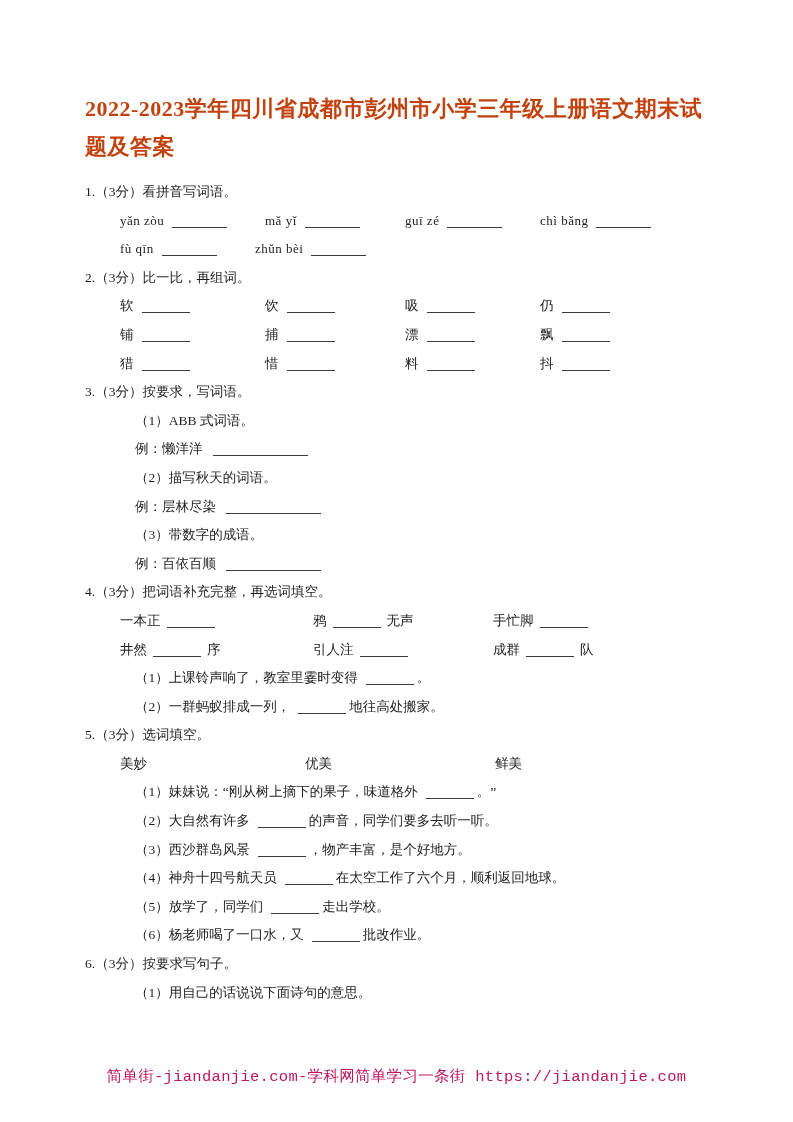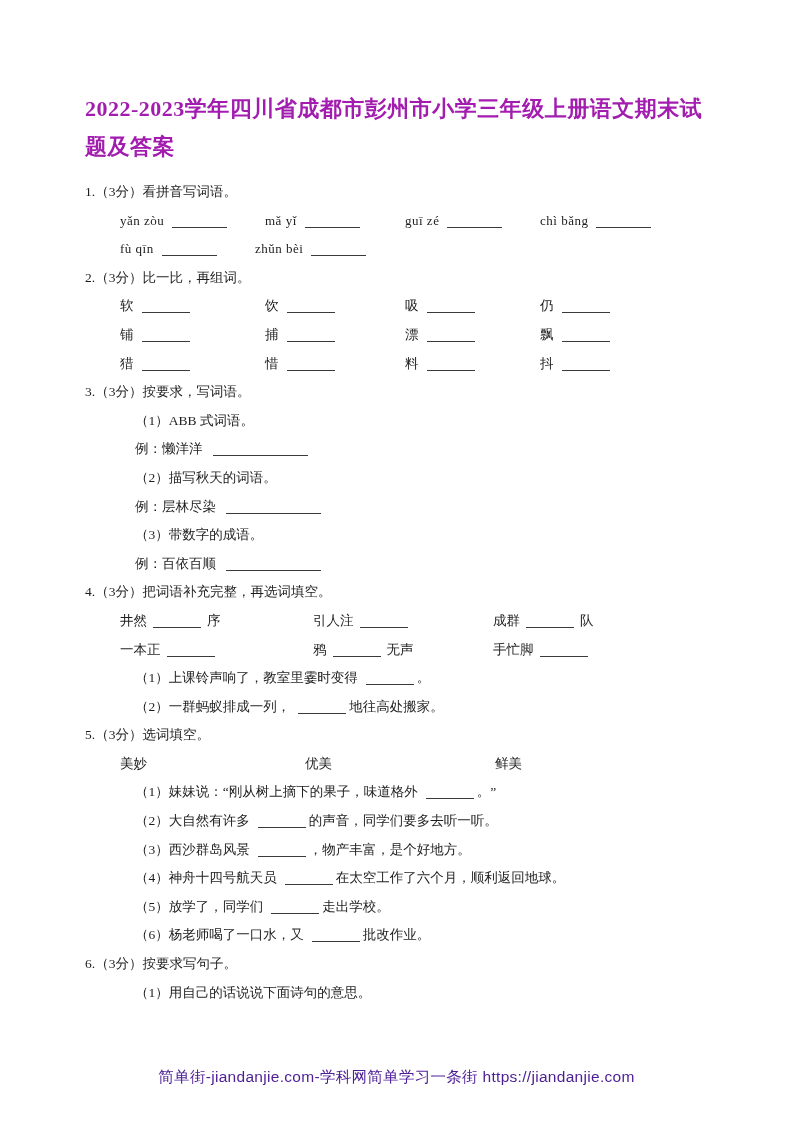--- a/index.html
+++ b/index.html
@@ -7,21 +7,21 @@
   body {
     width:793px; height:1122px;
     font-family:"Liberation Serif","DejaVu Serif",serif;
     color:#1d1d1d;
     position:relative; overflow:hidden;
   }
   .page { position:relative; width:793px; height:1122px; background:#fff; }
   .content { padding:90px 70px 0 85px; }
   .title {
     font-size:22px; font-weight:700; line-height:38px;
-    letter-spacing:.5px; color:#a21caf;
+    letter-spacing:.5px; color:#c2410c;
     width:620px; margin-bottom:12px;
   }
   .line { line-height:28.6px; font-size:13.5px; white-space:nowrap; }
   .row { display:flex; }
   .ind35 { padding-left:35px; }
   .ind50 { padding-left:50px; }
   .cell { flex:0 0 auto; }
   .c145 { width:145px; } .c140 { width:140px; } .c135 { width:135px; }
   .p193 { width:193px; } .p180 { width:180px; }
   .o185 { width:185px; } .o190 { width:190px; }
@@ -29,22 +29,22 @@
   .blank {
     display:inline-block; border-bottom:1px solid #3a3a3a;
     height:13px; position:relative; top:3px; margin-left:8px;
   }
   .b55 { width:55px; } .b48 { width:48px; } .b95 { width:95px; margin-left:10px; }
   .mid { margin:0 6px; }
   .tight { margin-left:8px; margin-right:3px; }
   .footer {
     position:absolute; left:0; right:0; top:1066px;
     text-align:center;
-    font-family:Liberation Sans, sans-serif;
-    font-size:15.5px; line-height:22px; color:#4c1d95; letter-spacing:.3px;
+    font-family:Liberation Mono, monospace;
+    font-size:15.5px; line-height:22px; color:#be185d; letter-spacing:.3px;
   }
 </style>
 </head>
 <body>
 
 <div class="page">
   <div class="content">
 
     <h1 class="title">2022-2023学年四川省成都市彭州市小学三年级上册语文期末试题及答案</h1>
 
@@ -90,28 +90,28 @@
       <div class="line ind50"><span>例：懒洋洋</span><span class="blank b95"></span></div>
       <div class="line ind50">（2）描写秋天的词语。</div>
       <div class="line ind50"><span>例：层林尽染</span><span class="blank b95"></span></div>
       <div class="line ind50">（3）带数字的成语。</div>
       <div class="line ind50"><span>例：百依百顺</span><span class="blank b95"></span></div>
     </section>
 
     <section>
       <div class="line">4.（3分）把词语补充完整，再选词填空。</div>
       <div class="line row ind35">
+        <div class="cell p193"><span>一本正</span><span class="blank b48 mid"></span><span></span></div>
+        <div class="cell p180"><span>鸦</span><span class="blank b48 mid"></span><span>无声</span></div>
+        <div class="cell"><span>手忙脚</span><span class="blank b48 mid"></span><span></span></div>
+      </div>
+      <div class="line row ind35">
         <div class="cell p193"><span>井然</span><span class="blank b48 mid"></span><span>序</span></div>
         <div class="cell p180"><span>引人注</span><span class="blank b48 mid"></span><span></span></div>
         <div class="cell"><span>成群</span><span class="blank b48 mid"></span><span>队</span></div>
-      </div>
-      <div class="line row ind35">
-        <div class="cell p193"><span>一本正</span><span class="blank b48 mid"></span><span></span></div>
-        <div class="cell p180"><span>鸦</span><span class="blank b48 mid"></span><span>无声</span></div>
-        <div class="cell"><span>手忙脚</span><span class="blank b48 mid"></span><span></span></div>
       </div>
       <div class="line ind50"><span>（1）上课铃声响了，教室里霎时变得</span><span class="blank b48 tight"></span><span>。</span></div>
       <div class="line ind50"><span>（2）一群蚂蚁排成一列，</span><span class="blank b48 tight"></span><span>地往高处搬家。</span></div>
     </section>
 
     <section>
       <div class="line">5.（3分）选词填空。</div>
       <div class="line row ind35">
         <div class="cell o185">美妙</div>
         <div class="cell o190">优美</div>

